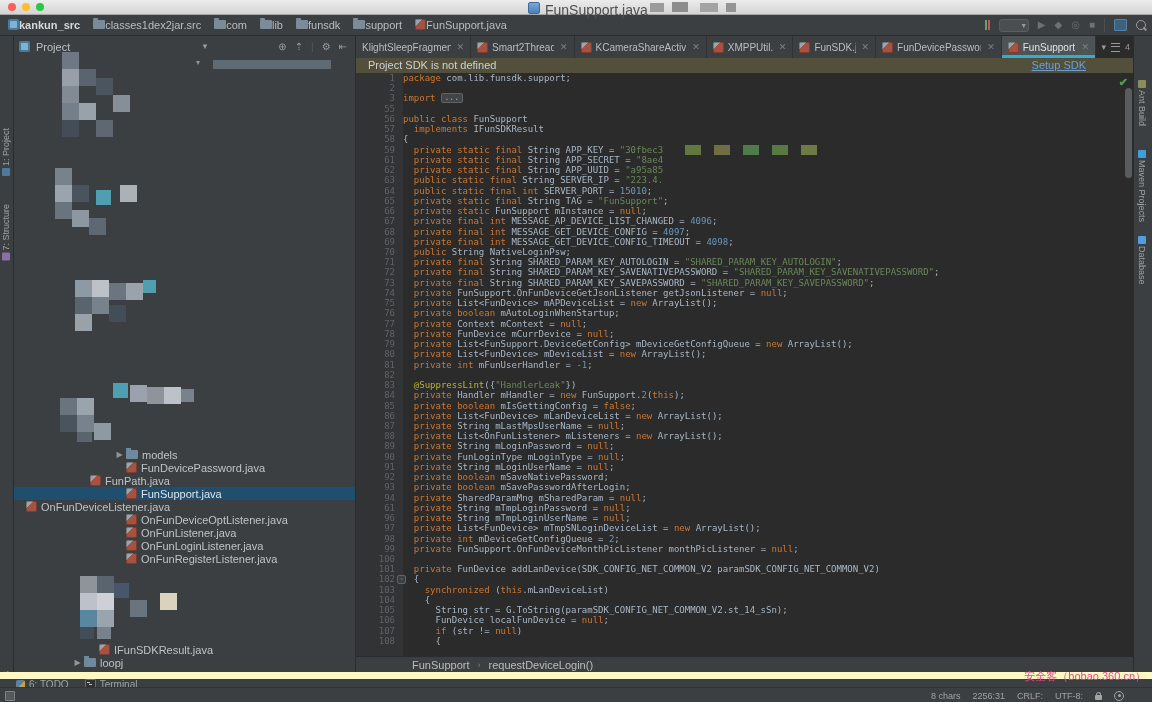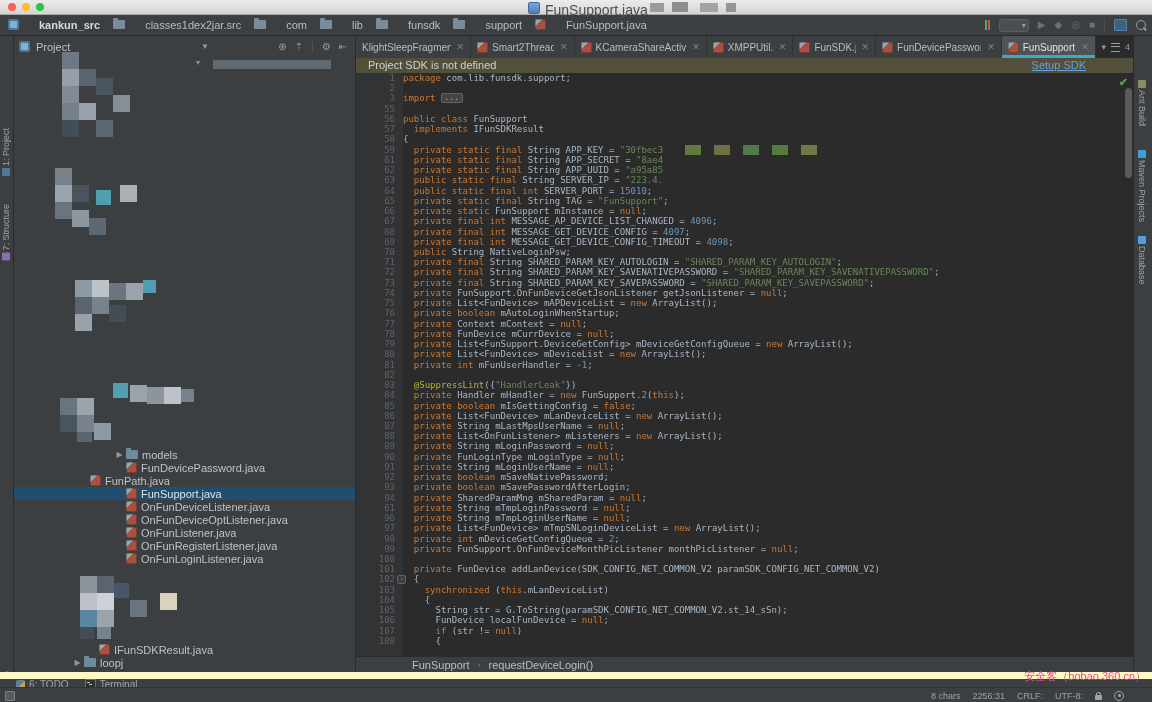--- a/index.html
+++ b/index.html
@@ -10,21 +10,21 @@
     background:linear-gradient(#ececec,#d4d4d4);border-bottom:1px solid #a8a8a8;z-index:5}
   .tl{position:absolute;top:3px;width:8px;height:8px;border-radius:50%}
   .tl.r{left:8px;background:#ff5f57}.tl.y{left:22px;background:#febc2e}.tl.g{left:36px;background:#28c840}
   .doc-icon{position:absolute;left:528px;top:2px;width:10px;height:10px;border-radius:2px;
     background:linear-gradient(#7aa7d8,#4d7fb5);border:1px solid #3d6aa0}
   .title-text{position:absolute;left:545px;top:2px;font-size:14px;color:#4f4f4f}
   
   .toolbar{position:absolute;left:0;top:14px;width:1152px;height:22px;background:#3c3f41;
     border-bottom:1px solid #292b2c;display:flex;align-items:center;padding-left:8px;box-sizing:border-box;z-index:4}
   .crumb{display:flex;align-items:center;margin-right:13px;font-size:11px;color:#b9bdc1;cursor:default}
-  .crumb .lbl{margin-left:20px}
+  .crumb .lbl{margin-left:0}
   .crumb.root .lbl{font-weight:bold;color:#d6d9db}
   .icon-folder{width:12px;height:9px;background:#7a8b99;border-radius:1px;position:relative;flex:none}
   .icon-folder::before{content:"";position:absolute;top:-2px;left:0;width:5px;height:2px;background:#7a8b99;border-radius:1px 1px 0 0}
   .icon-project{width:11px;height:11px;border-radius:2px;background:#4b7a9e;position:relative;flex:none}
   .icon-project::after{content:"";position:absolute;inset:2px;background:#7fb3d4;border-radius:1px}
   .icon-class{width:11px;height:11px;border-radius:2px;flex:none;
     background:linear-gradient(135deg,#9aa5ad 32%,#a65240 32%);box-shadow:inset 0 0 0 1px rgba(0,0,0,.25)}
   .run-controls{position:absolute;right:6px;top:0;height:22px;display:flex;align-items:center;gap:9px}
   .vcs-bars{display:flex;gap:1px;align-items:flex-end}
   .vcs-bars i{display:block;width:2px;background:#59a869;height:10px}
@@ -209,44 +209,44 @@
           <div class="trow" style="padding-left: 64px;">
             <span class="sp"></span>
             <span class="icon-class"></span>
             <span class="lbl">FunPath.java</span>
           </div>
           <div class="trow sel" style="padding-left: 100px;">
             <span class="sp"></span>
             <span class="icon-class"></span>
             <span class="lbl">FunSupport.java</span>
           </div>
-          <div class="trow" style="padding-left: 100px;">
+          <div class="trow" style="">
             <span class="sp"></span>
             <span class="icon-class"></span>
             <span class="lbl">OnFunDeviceListener.java</span>
           </div>
           <div class="trow" style="padding-left: 100px;">
             <span class="sp"></span>
             <span class="icon-class"></span>
             <span class="lbl">OnFunDeviceOptListener.java</span>
           </div>
           <div class="trow" style="padding-left: 100px;">
             <span class="sp"></span>
             <span class="icon-class"></span>
             <span class="lbl">OnFunListener.java</span>
           </div>
           <div class="trow" style="padding-left: 100px;">
             <span class="sp"></span>
             <span class="icon-class"></span>
+            <span class="lbl">OnFunLoginListener.java</span>
+          </div>
+          <div class="trow" style="padding-left: 100px;">
+            <span class="sp"></span>
+            <span class="icon-class"></span>
             <span class="lbl">OnFunRegisterListener.java</span>
-          </div>
-          <div class="trow" style="padding-left: 100px;">
-            <span class="sp"></span>
-            <span class="icon-class"></span>
-            <span class="lbl">OnFunLoginListener.java</span>
           </div>
         </div>
       <div id="tree-g2" style="position:absolute;left:0;right:0;top:586px">
           <div class="trow" style="padding-left: 86px;">
             <span class="icon-class"></span>
             <span class="lbl">IFunSDKResult.java</span>
           </div>
           <div class="trow" style="padding-left: 58px;">
             <span class="arrow">▶</span>
             <span class="tfolder"></span>

